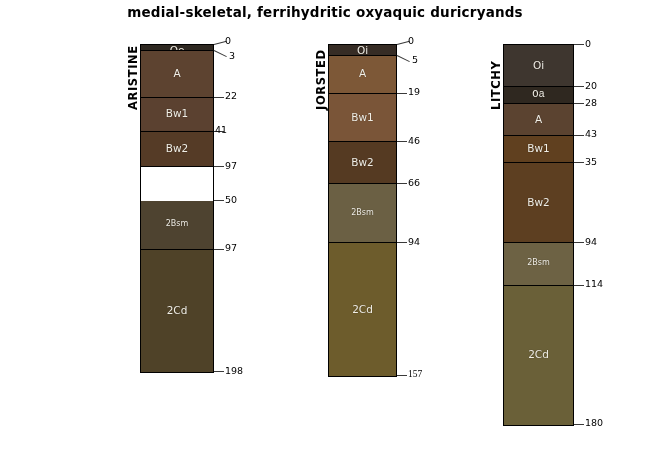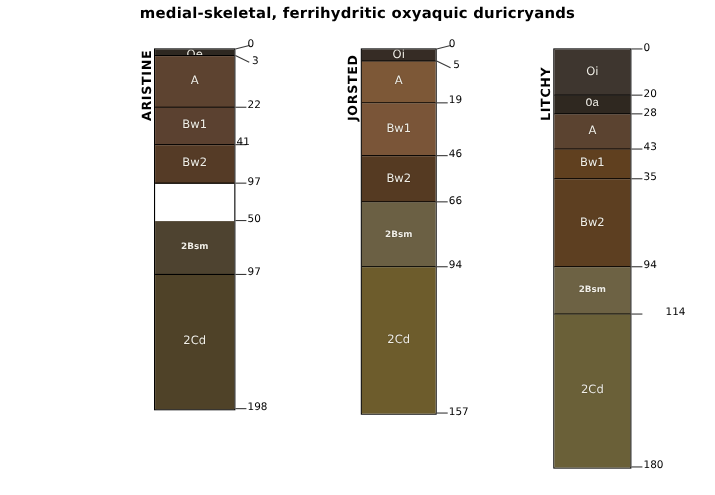--- a/index.html
+++ b/index.html
@@ -48,21 +48,21 @@
   .horizon-label {
     position: absolute;
     left: 0;
     width: 100%;
     text-align: center;
     color: #f2efe6;
     line-height: 1;
     text-shadow: 0 0 1px rgba(0,0,0,0.55);
   }
   .horizon-label.sz-normal { font-size: 10.5px; }
-  .horizon-label.sz-small  { font-size: 8px; font-weight: bold; }
+  .horizon-label.sz-small  { font-size: 8px; }
   .site-name {
     position: absolute;
     left: 0;
     top: 0;
     font-size: 11.5px;
     font-weight: bold;
     color: #000000;
     letter-spacing: 0.6px;
     white-space: nowrap;
     transform-origin: left top;
@@ -193,21 +193,21 @@
       <div class="depth-tick" style="left: 91px; top: 139.26px;">
         <div class="tick-line" style="width: 10px;"></div>
         <div class="tick-text" style="left: 11px; top: -5.5px;">66</div>
       </div>
       <div class="depth-tick" style="left: 91px; top: 198.34px;">
         <div class="tick-line" style="width: 10px;"></div>
         <div class="tick-text" style="left: 11px; top: -5.5px;">94</div>
       </div>
       <div class="depth-tick" style="left: 91px; top: 331.27px;">
         <div class="tick-line" style="width: 10px;"></div>
-        <div class="tick-text" style="left: 11px; top: -5.5px;">157</div>
+        <div class="tick-text" style="left: 11px; top: -5.5px; font-family: Liberation Serif, serif;">157</div>
       </div>
     </div>
     <div class="profile" style="left: 481px; top: 44px;">
       <div class="site-name" style="left: 8px; top: 66px;">LITCHY</div>
       <div class="profile-column" style="width: 69px; height: 379.8px;">
         <div class="horizon" style="top: 0px; height: 42.2px; width: 100%; background: rgb(62, 54, 47);">
           <div class="horizon-label sz-normal" style="top: 14.85px;">Oi</div>
         </div>
         <div class="horizon" style="top: 42.2px; height: 16.88px; width: 100%; background: rgb(47, 40, 32);">
           <div class="horizon-label sz-normal" style="top: 2.19px; font-family: Liberation Mono, monospace;">Oa</div>
@@ -247,20 +247,20 @@
       <div class="depth-tick" style="left: 93px; top: 118.16px;">
         <div class="tick-line" style="width: 10px;"></div>
         <div class="tick-text" style="left: 11px; top: -5.5px;">35</div>
       </div>
       <div class="depth-tick" style="left: 93px; top: 198.34px;">
         <div class="tick-line" style="width: 10px;"></div>
         <div class="tick-text" style="left: 11px; top: -5.5px;">94</div>
       </div>
       <div class="depth-tick" style="left: 93px; top: 240.54px;">
         <div class="tick-line" style="width: 10px;"></div>
-        <div class="tick-text" style="left: 11px; top: -5.5px; margin-left: 20px;">114</div>
+        <div class="tick-text" style="left: 11px; top: -5.5px;">114</div>
       </div>
       <div class="depth-tick" style="left: 93px; top: 379.8px;">
         <div class="tick-line" style="width: 10px;"></div>
         <div class="tick-text" style="left: 11px; top: -5.5px;">180</div>
       </div>
     </div>
   </div>
 
 </body></html>

